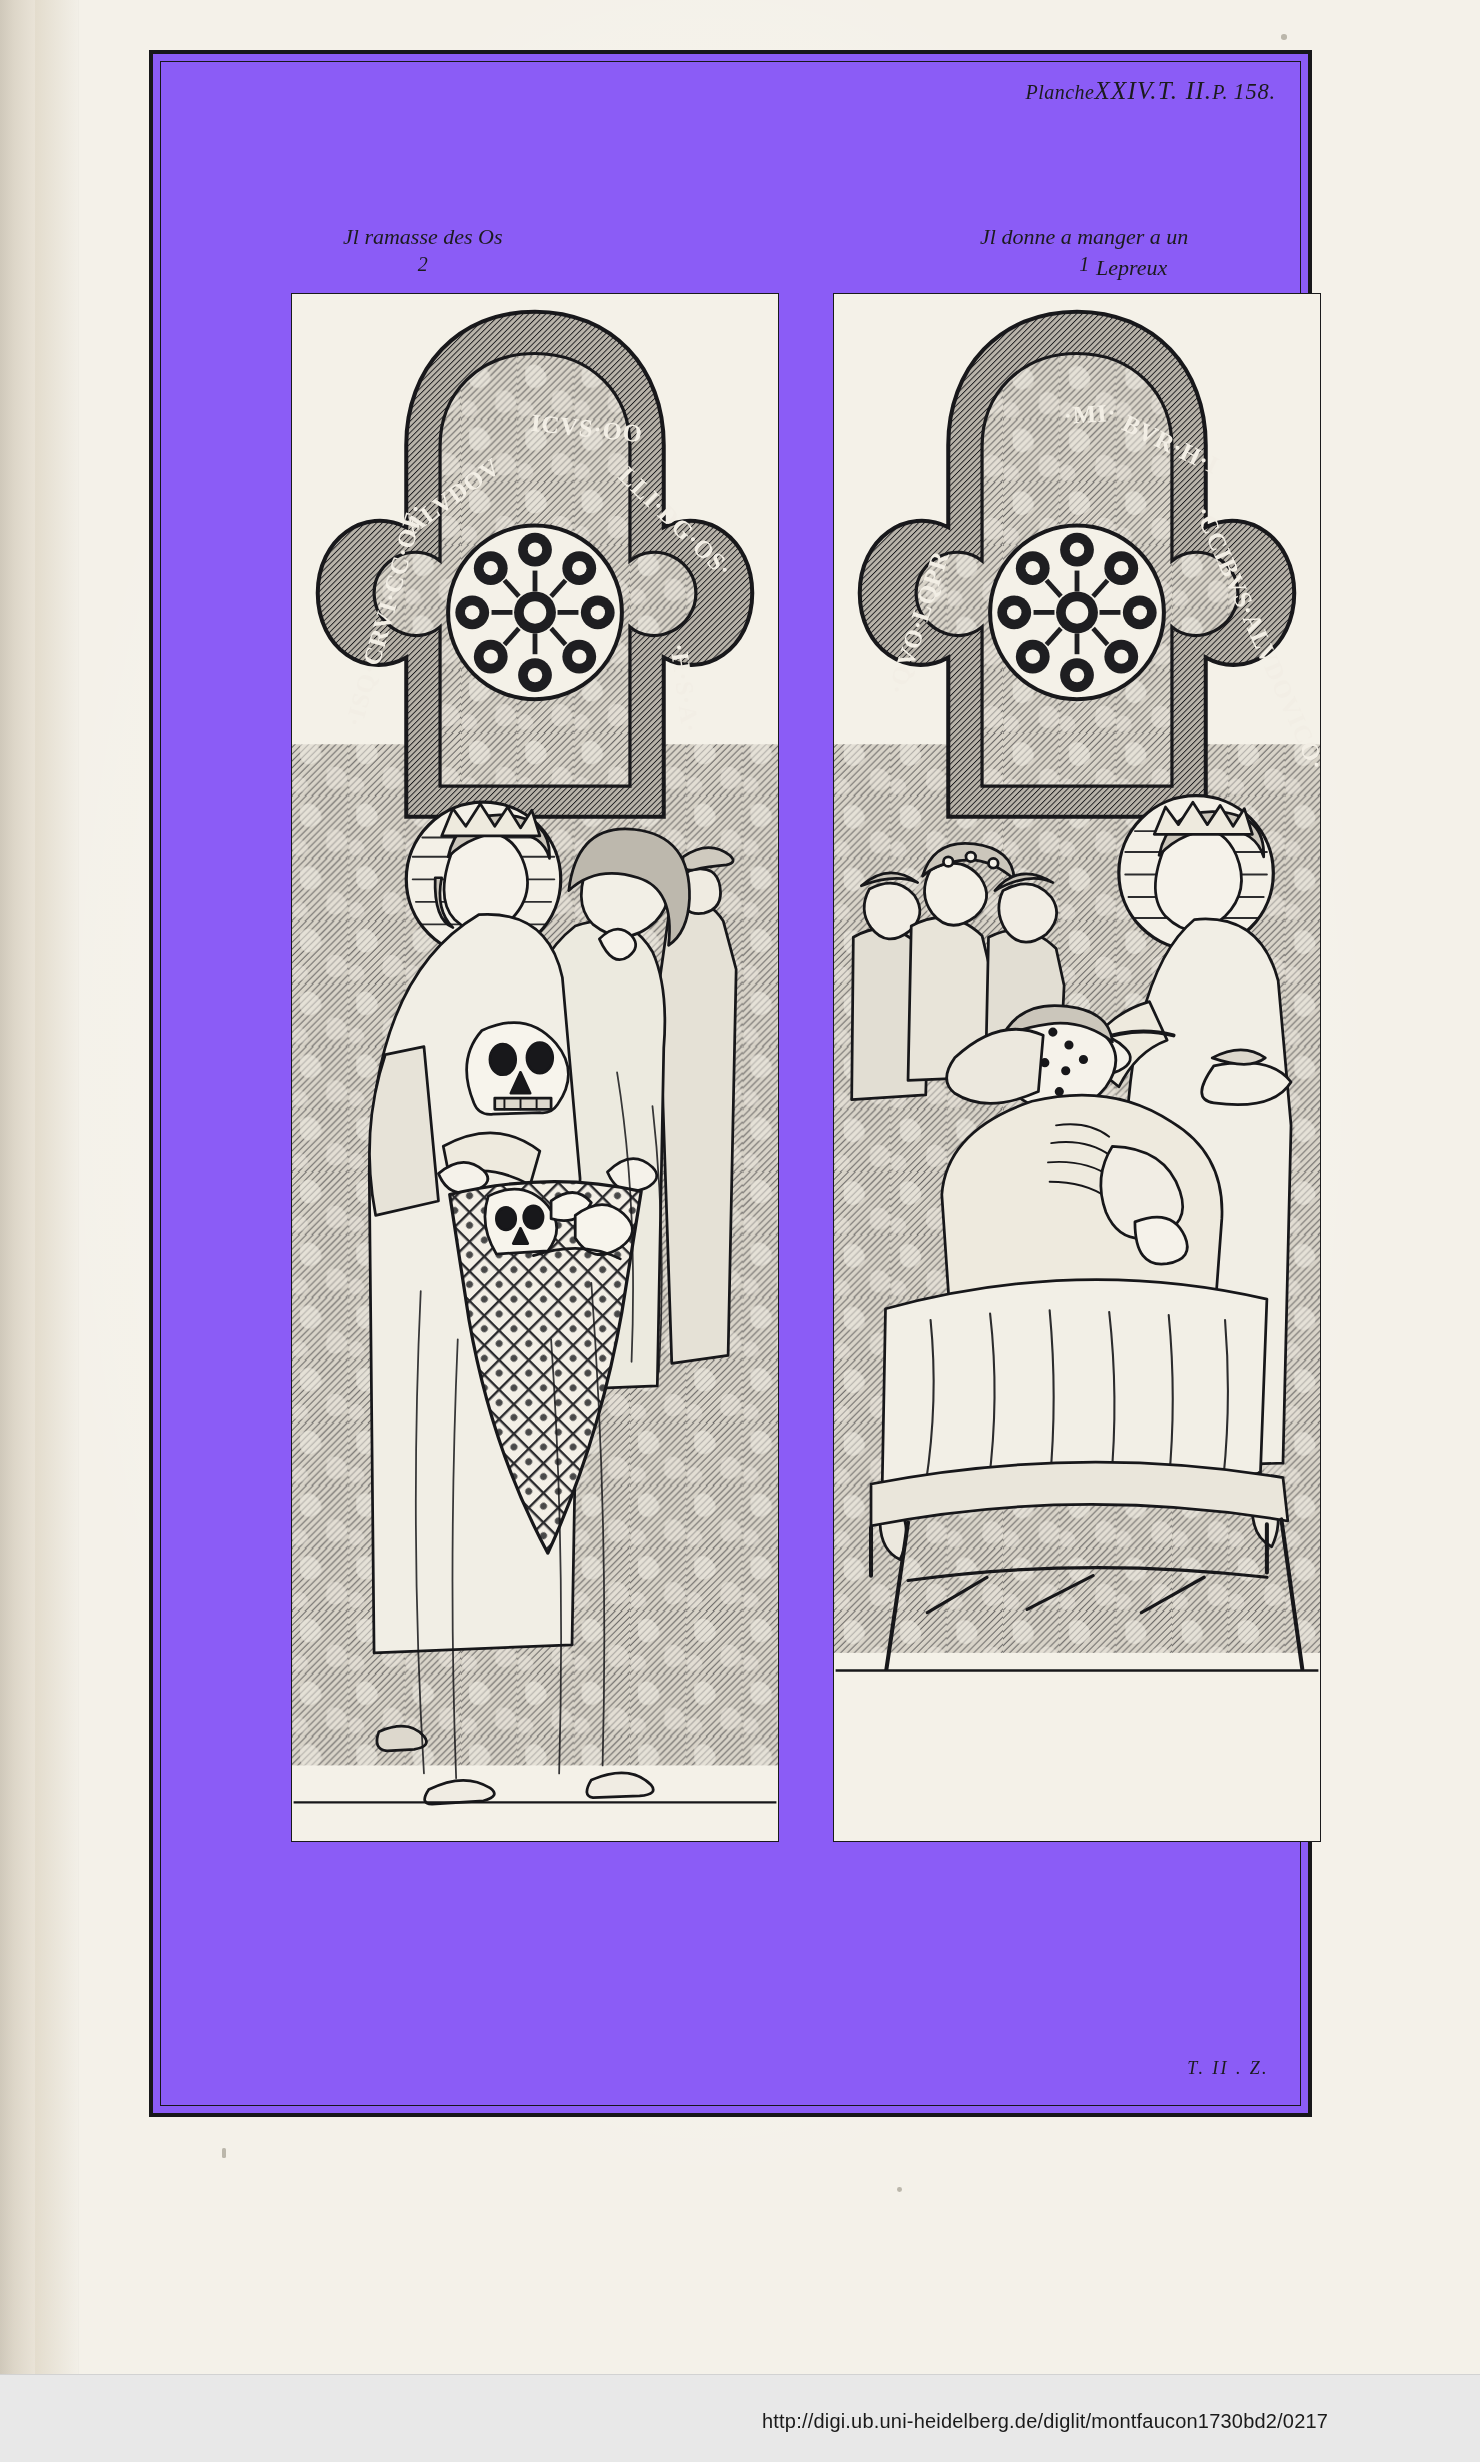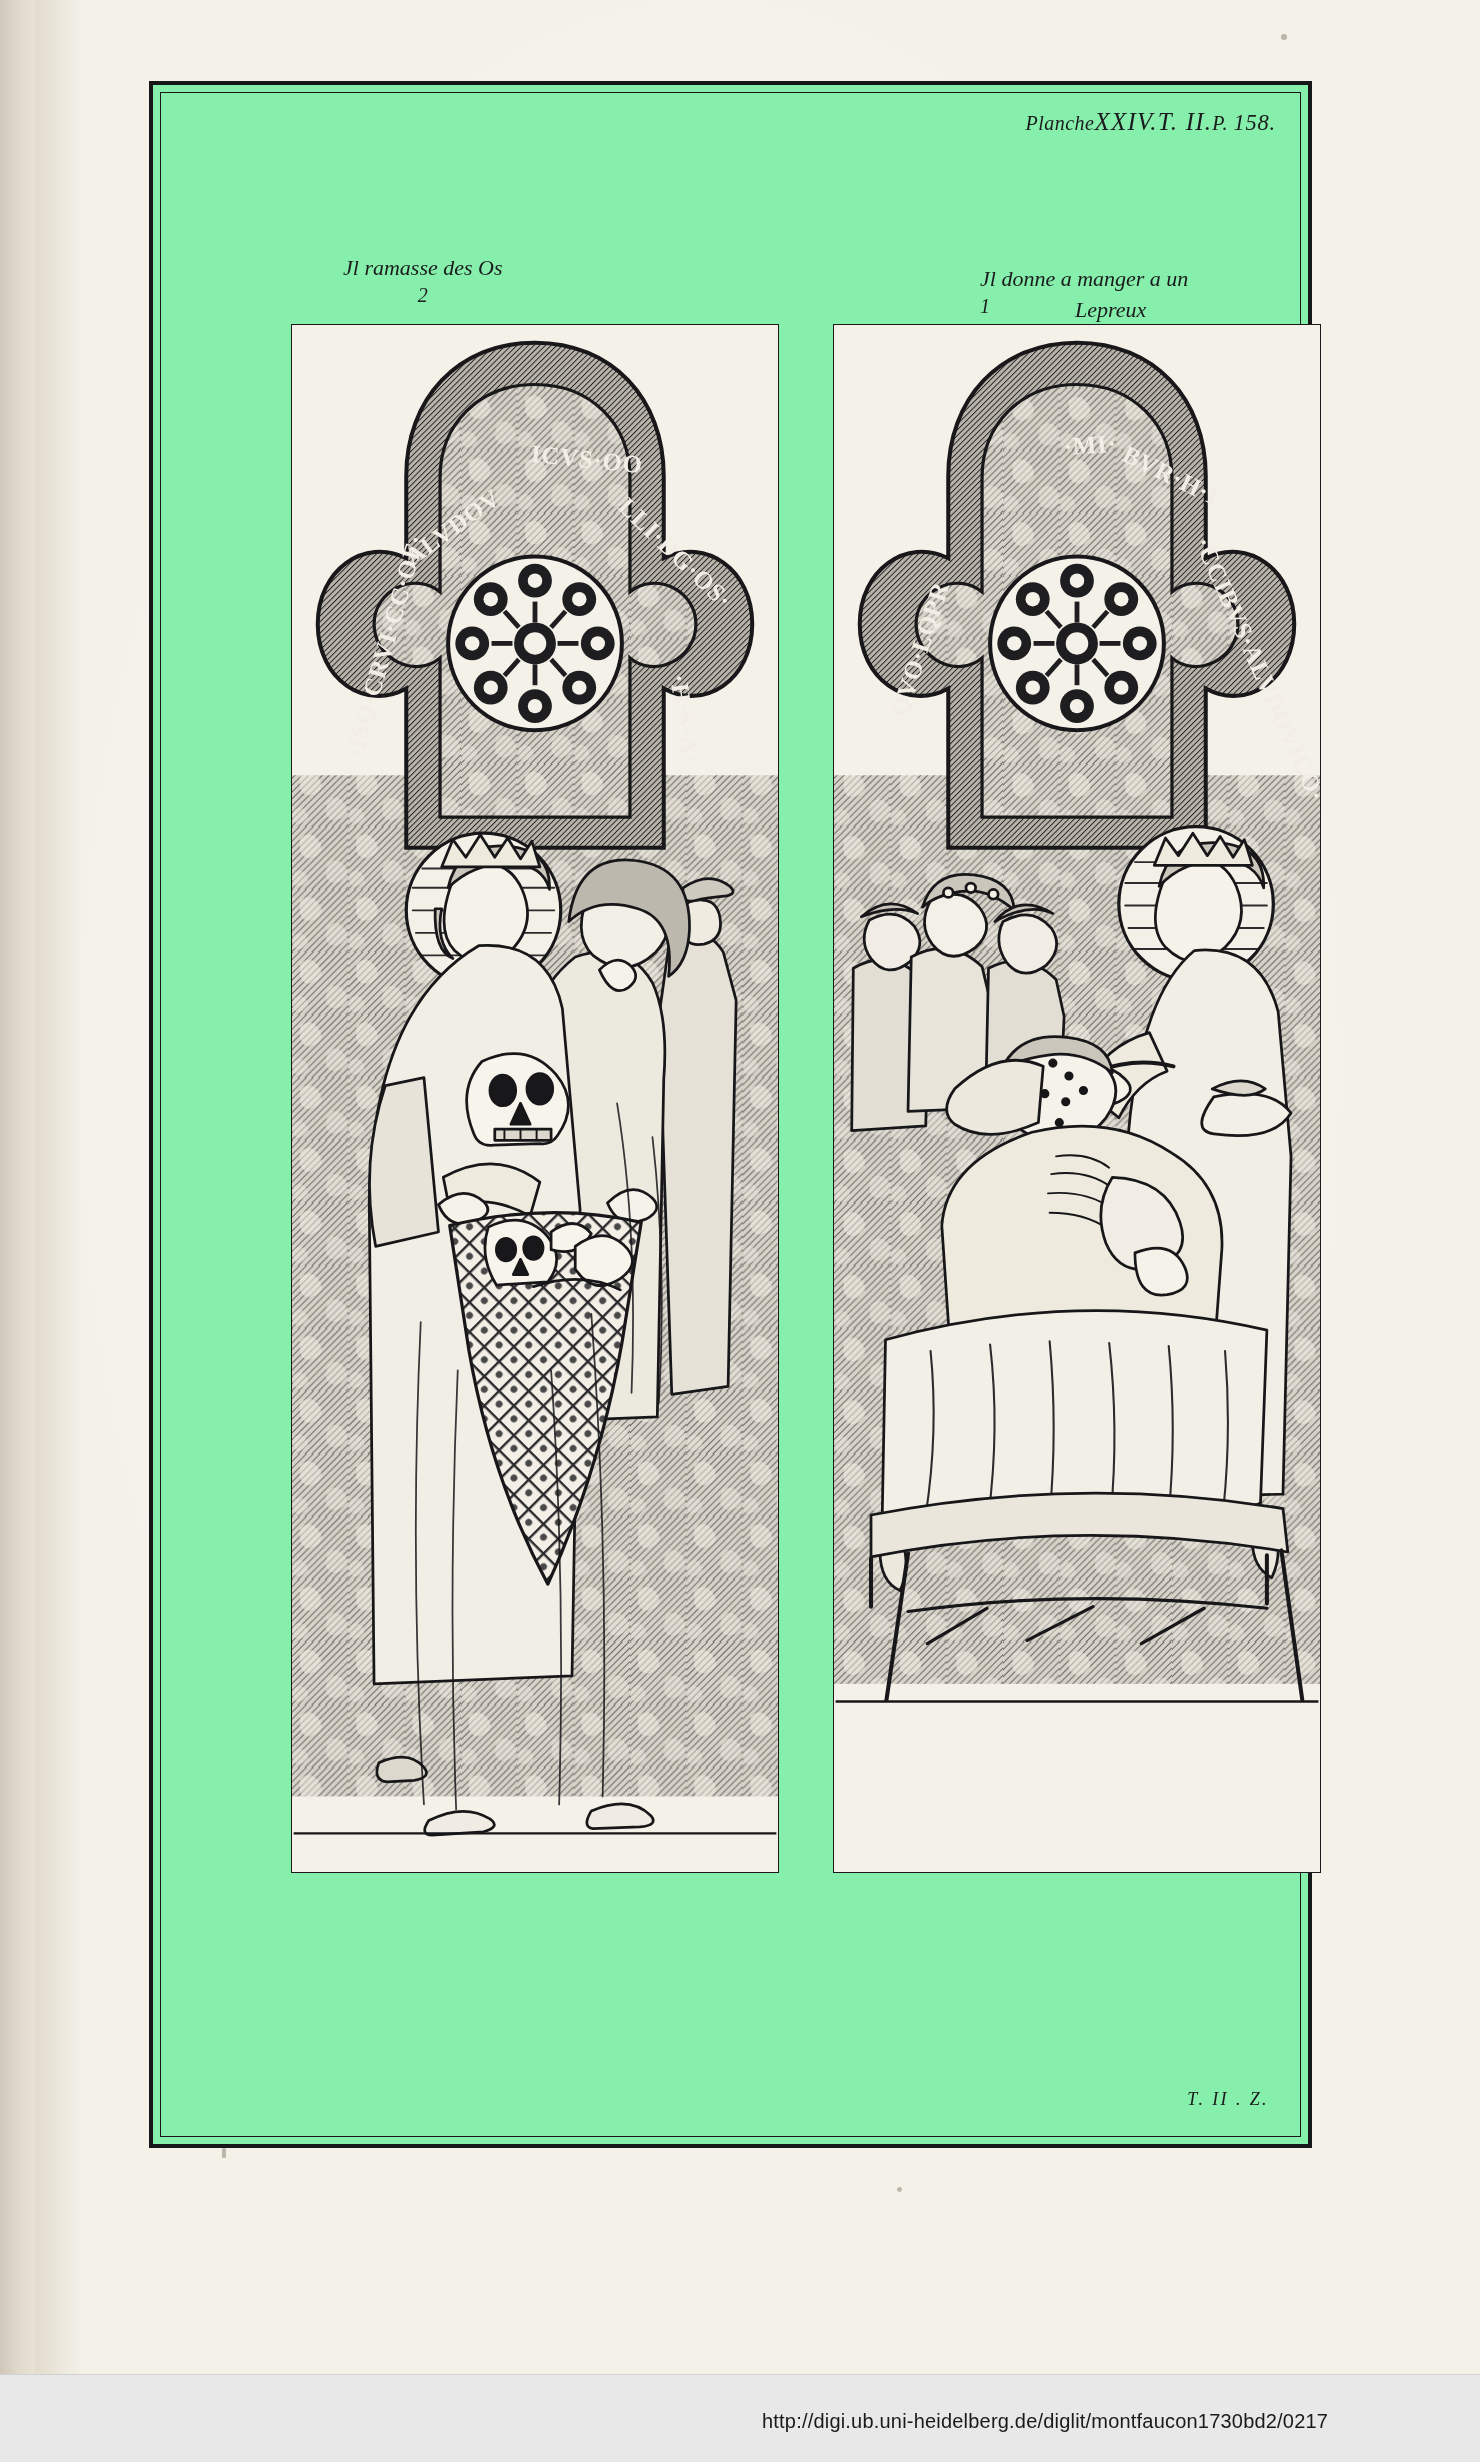--- a/index.html
+++ b/index.html
@@ -53,22 +53,21 @@
 
   
   #plate {
     position: absolute;
     left: 149px;
     top: 50px;
     width: 1163px;
     height: 2067px;
     border: 4px solid #17171a;
     box-sizing: border-box;
-    background: #86efac;
-    margin-top: 31px;
+    background: #8b5cf6;
   }
   #plate-inner {
     position: absolute;
     left: 7.2px; top: 7.2px; right: 7.2px; bottom: 7.2px;
     border: 1.6px solid #17171a;
     box-sizing: border-box;
   }
 
   
   .plate-header {
@@ -114,21 +113,21 @@
     line-height: 1.22;
     white-space: nowrap;
   }
   .caption .capnum {
     display: block;
     font-style: italic;
     font-size: 20px;
     margin-top: 0.8px;
   }
   .caption.cap-left  { left: 190px; top: 170px; }
-  .caption.cap-right { left: 827px; top: 181px; text-align: left; }
+  .caption.cap-right { left: 827px; top: 170px; text-align: center; }
   .caption.cap-right .cap-line2 {
     display: block;
     margin-left: 95px;
     margin-top: -21px;
     font-style: italic;
   }
 
   
   .panel {
     position: absolute;

